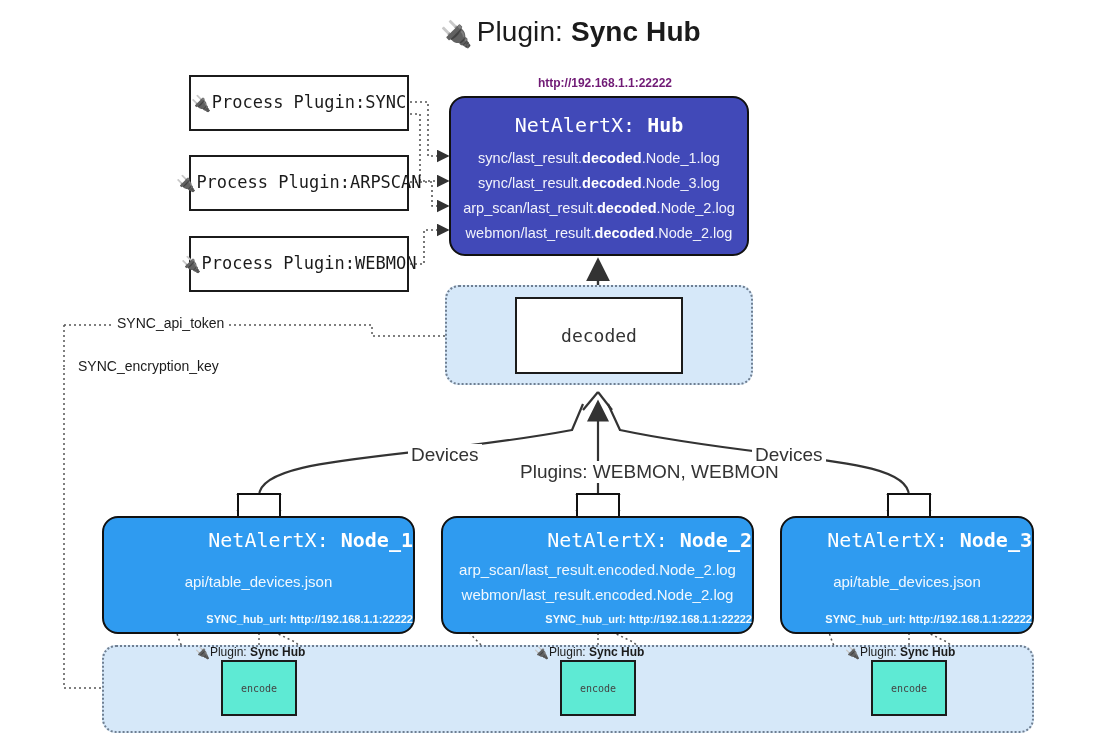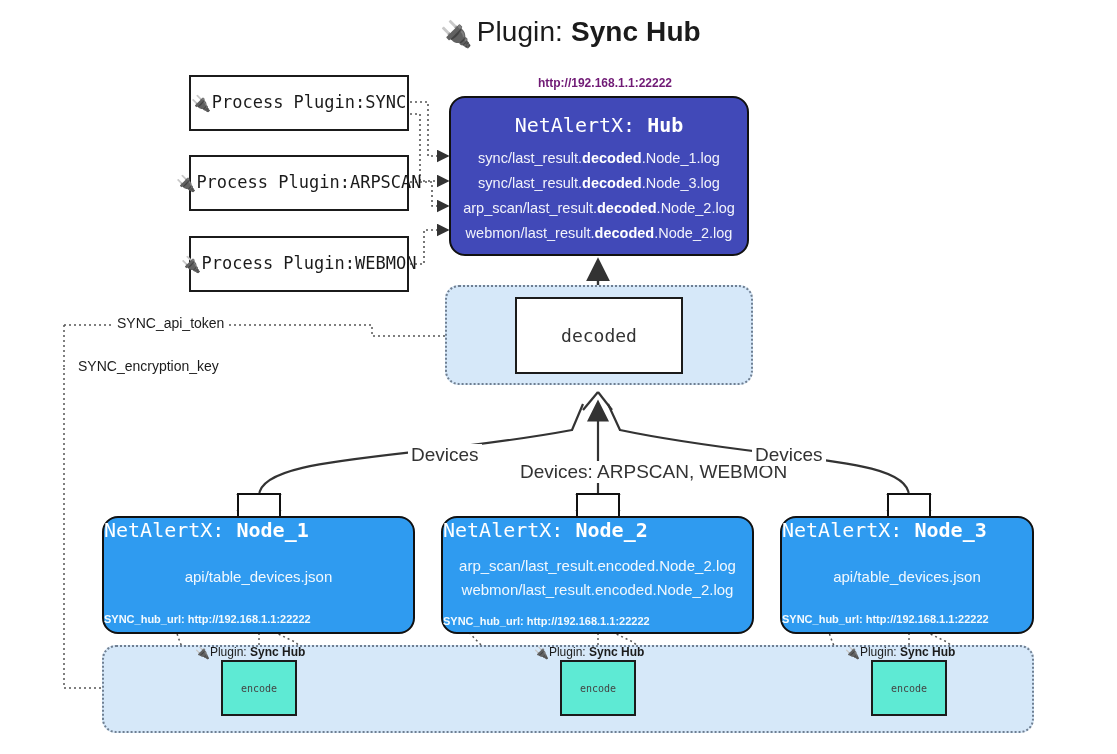--- a/index.html
+++ b/index.html
@@ -83,22 +83,22 @@
   .edge-label{
     position:absolute;font-size:19px;color:#333333;background:#ffffff;
     padding:0 3px;white-space:nowrap;
   }
 
   
   .node-box{
     position:absolute;height:118px;
     background:#2f9bf0;border:2px solid #111111;border-radius:16px;
     box-sizing:border-box;
-    display:flex;flex-direction:column;align-items:flex-start;
-    padding-top:0;
+    display:flex;flex-direction:column;align-items:flex-end;
+    padding-top:10px;
   }
   .node-title{
     font-family:"DejaVu Sans Mono","Liberation Mono",monospace;
     font-size:20px;color:#ffffff;white-space:nowrap;
   }
   .node-title .b{font-weight:bold;}
   .node-lines{
     flex:1;display:flex;flex-direction:column;align-items:center;justify-content:center;
     width:100%;
   }
@@ -222,39 +222,39 @@
     <div class="hub-line"><span>webmon/last_result.</span><span class="b">decoded</span><span>.Node_2.log</span></div>
   </div>
 
   <div class="decode-wrap"></div>
   <div class="decode-box">decoded</div>
 
   <div class="key-label" style="left:101px;top:315px;">SYNC_api_token</div>
   <div class="key-label" style="left:62px;top:358px;">SYNC_encryption_key</div>
 
   <div class="edge-label" style="left:396px;top:444px;">Devices</div>
-  <div class="edge-label" style="left:505px;top:461px;">Devices: ARPSCAN, WEBMON</div>
+  <div class="edge-label" style="left:505px;top:461px;">Plugins: WEBMON, WEBMON</div>
   <div class="edge-label" style="left:740px;top:444px;">Devices</div>
 
   <div class="envelope" style="left:225px;top:493px;"></div>
   <div class="envelope" style="left:564px;top:493px;"></div>
   <div class="envelope" style="left:875px;top:493px;"></div>
 
   <div class="node-box" style="left:90px;top:516px;width:313px;">
     <div class="node-title">
       <span>NetAlertX:</span>
       <span class="b">Node_1</span>
     </div>
     <div class="node-lines">
       <div class="node-line">api/table_devices.json</div>
     </div>
     <div class="node-foot">SYNC_hub_url: http://192.168.1.1:22222</div>
   </div>
 
-  <div class="node-box" style="left:429px;top:516px;width:313px;gap:12px;">
+  <div class="node-box" style="left:429px;top:516px;width:313px;">
     <div class="node-title">
       <span>NetAlertX:</span>
       <span class="b">Node_2</span>
     </div>
     <div class="node-lines">
       <div class="node-line">arp_scan/last_result.encoded.Node_2.log</div>
       <div class="node-line">webmon/last_result.encoded.Node_2.log</div>
     </div>
     <div class="node-foot">SYNC_hub_url: http://192.168.1.1:22222</div>
   </div>

